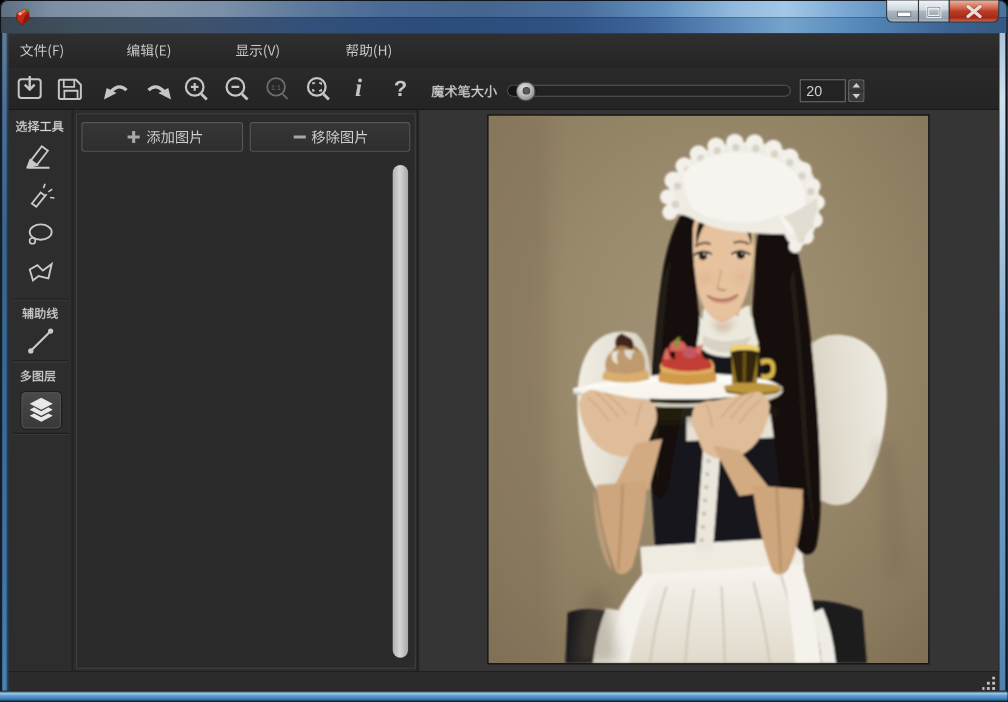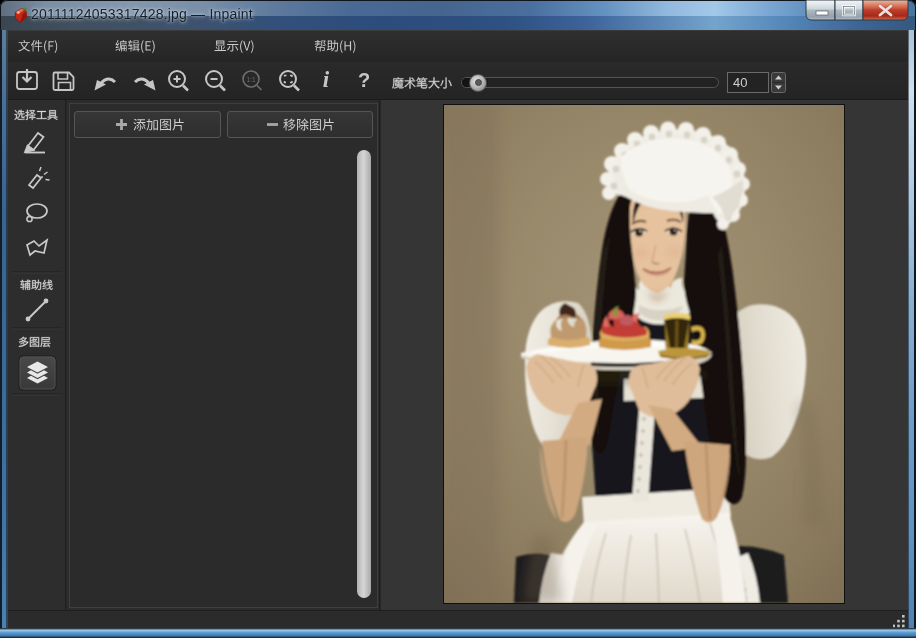--- a/index.html
+++ b/index.html
@@ -19,21 +19,20 @@
 <div class="abs" style="left:908px;top:30px;width:1px;height:598px;background:rgba(15,20,26,.5)"></div>
 <div class="abs" style="left:0;top:628px;width:916px;height:10px;background:linear-gradient(180deg,#0e141a 0%,#9ec9e8 22%,#5e9ed2 45%,#3f7cb4 75%,#16222c 100%);"></div>
 <div class="abs" style="left:8px;top:30px;width:900px;height:598px;background:#272727"></div>
 <svg class="abs" style="left:12px;top:6px" width="18" height="19" viewBox="0 0 18 19">
 <path d="M3.5 6 L10 2.5 L14 5 L14.5 11 L8 16.5 L3 12 Z" fill="#c02818" stroke="#7a1208" stroke-width="0.8"></path>
 <path d="M3.5 6 L10 2.5 L12 4 L6 8.5 Z" fill="#e86a50"></path>
 <path d="M8 16.5 L14.5 11 L14 5.5 L10.5 8.5 Z" fill="#96150a"></path>
 <path d="M10.5 2.8 L13 1.2 L15.5 3.2 L13.8 4.8 Z" fill="#4e8c28"></path>
 <circle cx="6.4" cy="6.4" r="1.1" fill="#f8d0c0" opacity="0.9"></circle>
 </svg>
-<div class="abs" style="left:31px;top:6px;font-size:14px;color:#141e28;letter-spacing:0.2px;text-shadow:0 0 4px rgba(235,245,255,.8),0 0 2px rgba(235,245,255,.55)">20111124053317428.jpg — Inpaint</div>
 <svg class="abs" style="left:805px;top:0" width="104" height="21" viewBox="0 0 104 21">
 <defs>
 <linearGradient id="cbtn" x1="0" y1="0" x2="0" y2="1">
  <stop offset="0" stop-color="#f4f7f9"></stop>
           <stop offset="0.45" stop-color="#cdd6dd"></stop>
  <stop offset="0.5" stop-color="#aeb9c2"></stop>
           <stop offset="0.85" stop-color="#95a1ab"></stop>
  <stop offset="1" stop-color="#b7c2ca"></stop>
         </linearGradient>
 <linearGradient id="cbtnr" x1="0" y1="0" x2="0" y2="1">
@@ -97,21 +96,21 @@
 <text x="318" y="25" font-size="23" fill="#c6c6c6" font-family="Liberation Serif" font-style="italic" font-weight="bold" text-anchor="middle">i</text>
 <text x="356" y="25" font-size="20" fill="#c6c6c6" font-family="Liberation Sans" font-weight="bold" text-anchor="middle">?</text>
 </svg>
 <svg class="abs" style="left:392px;top:62px" width="70" height="38" viewBox="0 0 70 38">
       <path transform="translate(0,25.5)" d="M6.7 -1.5V-0.1C6.7 0.6 7.0 0.8 8.2 0.8C8.4 0.8 10.2 0.8 10.4 0.8C11.3 0.8 11.5 0.5 11.6 -0.5C11.4 -0.5 11.1 -0.6 10.9 -0.7C10.9 0.1 10.8 0.2 10.3 0.2C10.0 0.2 8.5 0.2 8.2 0.2C7.6 0.2 7.5 0.1 7.5 -0.1V-1.5ZM4.4 -8.2V-7.6H2.7V-6.9H4.1C3.7 -6.4 3.0 -6.0 2.4 -5.7C2.5 -5.6 2.7 -5.4 2.8 -5.2C3.4 -5.5 4.0 -5.9 4.4 -6.4V-5.2H5.1V-6.5C5.6 -6.3 6.1 -5.9 6.3 -5.7L6.8 -6.2C6.6 -6.3 5.8 -6.7 5.3 -6.9H6.8V-7.6H5.1V-8.2ZM8.7 -8.2V-7.6H7.1V-6.9H8.4C8.0 -6.5 7.3 -6.0 6.7 -5.8C6.9 -5.7 7.0 -5.5 7.2 -5.3C7.7 -5.5 8.3 -6.0 8.7 -6.5V-5.2H9.4V-6.5C9.9 -6.0 10.5 -5.5 11.1 -5.2C11.2 -5.4 11.4 -5.6 11.5 -5.7C11.0 -6.0 10.3 -6.5 9.8 -6.9H11.3V-7.6H9.4V-8.2ZM4.0 -3.0H6.2C6.1 -2.7 6.1 -2.5 6.0 -2.3H4.0ZM7.1 -3.0H9.7V-2.3H6.9C7.0 -2.5 7.0 -2.7 7.1 -3.0ZM4.0 -4.2H6.4L6.3 -3.5H4.0ZM7.2 -4.2H9.7V-3.5H7.2ZM6.1 -5.5C6.0 -5.3 5.9 -5.0 5.7 -4.8H3.2V-1.7H5.7C5.1 -0.7 4.1 -0.1 2.0 0.3C2.2 0.5 2.4 0.8 2.5 1.0C4.9 0.5 6.1 -0.4 6.7 -1.7H10.5V-4.8H6.6C6.7 -4.9 6.9 -5.1 7.0 -5.3ZM8.1 -0.0C8.2 -0.1 8.5 -0.2 10.0 -0.4L10.2 -0.0L10.6 -0.2C10.5 -0.5 10.2 -1.0 9.9 -1.3L9.5 -1.2L9.8 -0.8L8.7 -0.7C9.0 -0.9 9.2 -1.2 9.3 -1.5L8.8 -1.7C8.7 -1.2 8.3 -0.8 8.2 -0.7C8.1 -0.6 8.0 -0.6 7.9 -0.5C7.9 -0.4 8.0 -0.1 8.1 -0.0ZM5.7 -9.9C5.8 -9.7 5.9 -9.4 6.0 -9.1H1.4V-5.4C1.4 -3.6 1.3 -1.2 0.3 0.5C0.5 0.6 0.9 0.8 1.0 1.0C2.1 -0.8 2.2 -3.5 2.2 -5.4V-8.4H11.4V-9.1H7.0C6.9 -9.4 6.7 -9.8 6.6 -10.1Z M19.3 -9.3C20.0 -8.8 21.0 -8.0 21.4 -7.5L22.1 -8.2C21.6 -8.6 20.7 -9.4 19.9 -9.9ZM17.5 -10.1V-7.0H12.8V-6.2H17.3C16.2 -4.1 14.3 -2.2 12.4 -1.2C12.6 -1.0 12.9 -0.7 13.1 -0.4C14.7 -1.4 16.4 -3.0 17.5 -4.9V1.0H18.5V-5.2C19.7 -3.4 21.4 -1.6 22.8 -0.5C23.0 -0.8 23.3 -1.1 23.5 -1.3C21.9 -2.3 20.0 -4.3 18.9 -6.2H23.1V-7.0H18.5V-10.1Z M24.7 -1.9 24.8 -1.1 29.1 -1.5V-0.5C29.1 0.6 29.5 0.9 30.8 0.9C31.1 0.9 33.3 0.9 33.6 0.9C34.7 0.9 35.0 0.5 35.1 -0.9C34.9 -1.0 34.5 -1.1 34.3 -1.3C34.2 -0.2 34.1 0.0 33.5 0.0C33.1 0.0 31.2 0.0 30.9 0.0C30.1 0.0 30.0 -0.1 30.0 -0.5V-1.6L35.3 -2.0L35.2 -2.8L30.0 -2.4V-3.6L34.2 -4.0L34.2 -4.7L30.0 -4.4V-5.5C31.6 -5.6 33.0 -5.9 34.2 -6.1L33.7 -6.9C31.8 -6.4 28.4 -6.0 25.5 -5.9C25.6 -5.7 25.7 -5.3 25.7 -5.1C26.8 -5.2 28.0 -5.3 29.1 -5.4V-4.3L25.3 -4.0L25.4 -3.2L29.1 -3.5V-2.3ZM26.2 -10.1C25.8 -8.9 25.2 -7.7 24.4 -6.9C24.6 -6.8 25.0 -6.6 25.2 -6.5C25.6 -6.9 26.0 -7.5 26.3 -8.2H26.9C27.3 -7.6 27.6 -6.9 27.7 -6.5L28.5 -6.8C28.4 -7.2 28.1 -7.7 27.9 -8.2H29.7V-8.9H26.7C26.8 -9.3 27.0 -9.6 27.1 -9.9ZM30.9 -10.1C30.6 -9.0 29.9 -7.8 29.1 -7.1C29.4 -7.0 29.7 -6.7 29.9 -6.6C30.3 -7.0 30.7 -7.6 31.1 -8.2H31.9C32.2 -7.7 32.5 -7.2 32.6 -6.8L33.4 -7.1C33.3 -7.4 33.1 -7.8 32.8 -8.2H35.2V-8.9H31.4C31.6 -9.3 31.7 -9.6 31.8 -9.9Z M41.5 -10.1C41.5 -9.1 41.5 -7.9 41.4 -6.6H36.7V-5.7H41.2C40.7 -3.4 39.5 -1.1 36.5 0.2C36.8 0.4 37.1 0.7 37.2 0.9C40.1 -0.4 41.4 -2.7 42.0 -5.0C42.9 -2.3 44.5 -0.2 46.8 0.9C47.0 0.7 47.3 0.3 47.5 0.1C45.2 -0.9 43.6 -3.1 42.8 -5.7H47.3V-6.6H42.3C42.5 -7.9 42.5 -9.1 42.5 -10.1Z M53.6 -9.9V-0.3C53.6 -0.0 53.5 0.0 53.2 0.0C53.0 0.0 52.1 0.1 51.2 0.0C51.4 0.3 51.6 0.7 51.6 1.0C52.7 1.0 53.5 0.9 53.9 0.8C54.4 0.6 54.5 0.4 54.5 -0.3V-9.9ZM56.5 -6.9C57.5 -5.1 58.5 -2.9 58.7 -1.5L59.7 -1.8C59.4 -3.3 58.4 -5.5 57.3 -7.2ZM50.4 -7.1C50.1 -5.5 49.5 -3.4 48.4 -2.1C48.6 -2.0 49.0 -1.8 49.2 -1.7C50.3 -3.0 51.0 -5.2 51.4 -6.9Z" fill="#d2d2d2" stroke="#d2d2d2" stroke-width="0.35"></path>
     </svg>
 <div class="abs" style="left:461px;top:77px;width:258px;height:11px;border:1px solid #555;border-radius:6px;background:#222"></div>
 <div class="abs" style="left:462px;top:78px;width:26px;height:9px;border-radius:5px;background:#141414"></div>
 <div class="abs" style="left:469px;top:73.5px;width:18px;height:18px;border-radius:50%;background:radial-gradient(circle at 42% 38%,#e8e8e8,#b9b9b9 45%,#8f8f8f 75%,#777);border:1px solid #555"></div>
 <div class="abs" style="left:474.5px;top:79px;width:7px;height:7px;border-radius:50%;background:#5a5a5a;border:1px solid #444"></div>
-<div class="abs" style="left:727px;top:72px;width:42px;height:21px;border:1px solid #6a6a6a;background:#232323;color:#cfcfcf;font-size:13px;line-height:20px;padding-left:5px">40</div>
+<div class="abs" style="left:727px;top:72px;width:42px;height:21px;border:1px solid #6a6a6a;background:#232323;color:#cfcfcf;font-size:13px;line-height:20px;padding-left:5px">20</div>
 <svg class="abs" style="left:771px;top:72px" width="15" height="21" viewBox="0 0 15 21">
 <rect x="0.5" y="0.5" width="14" height="20" rx="2" fill="#3a3a3a" stroke="#6a6a6a"></rect>
 <path d="M7.5 3.5 L11 7.5 H4 Z" fill="#cfcfcf"></path>
 <path d="M7.5 17.5 L11 13.5 H4 Z" fill="#cfcfcf"></path>
 <path d="M1 10.5 H14" stroke="#2a2a2a"></path>
 </svg>
 <div class="abs" style="left:8px;top:100px;width:58px;height:510px;background:#2d2d2d;border-right:1px solid #202020"></div>
 <svg class="abs" style="left:8px;top:100px" width="58" height="510" viewBox="0 0 58 510">
 <path transform="translate(6,19)" d="M0.7 -8.4C1.3 -7.9 2.1 -7.1 2.4 -6.6L3.1 -7.1C2.7 -7.6 1.9 -8.4 1.3 -8.9ZM4.9 -8.9C4.6 -7.9 4.2 -7.0 3.6 -6.3C3.8 -6.2 4.1 -6.0 4.3 -5.9C4.5 -6.2 4.8 -6.6 5.0 -7.0H6.6V-5.4H3.5V-4.7H5.5C5.3 -3.2 4.9 -2.2 3.2 -1.6C3.4 -1.4 3.6 -1.1 3.7 -0.9C5.6 -1.6 6.1 -2.9 6.3 -4.7H7.5V-2.1C7.5 -1.3 7.7 -1.0 8.5 -1.0C8.6 -1.0 9.4 -1.0 9.6 -1.0C10.3 -1.0 10.5 -1.4 10.5 -2.8C10.3 -2.8 10.0 -2.9 9.8 -3.1C9.8 -1.9 9.7 -1.8 9.5 -1.8C9.3 -1.8 8.7 -1.8 8.6 -1.8C8.3 -1.8 8.3 -1.8 8.3 -2.1V-4.7H10.5V-5.4H7.5V-7.0H10.0V-7.7H7.5V-9.2H6.6V-7.7H5.3C5.5 -8.0 5.6 -8.4 5.7 -8.7ZM2.8 -5.0H0.6V-4.2H2.0V-0.9C1.5 -0.7 1.0 -0.3 0.5 0.2L1.0 0.9C1.7 0.2 2.3 -0.4 2.7 -0.4C2.9 -0.4 3.3 -0.1 3.7 0.2C4.4 0.6 5.3 0.7 6.6 0.7C7.7 0.7 9.5 0.7 10.4 0.6C10.4 0.4 10.5 -0.0 10.6 -0.2C9.5 -0.1 7.9 -0.0 6.6 -0.0C5.4 -0.0 4.5 -0.1 3.8 -0.5C3.3 -0.8 3.1 -1.1 2.8 -1.1Z M12.9 -9.2V-7.0H11.5V-6.3H12.9V-3.9C12.4 -3.7 11.8 -3.6 11.4 -3.5L11.6 -2.7L12.9 -3.1V-0.1C12.9 0.0 12.9 0.1 12.8 0.1C12.6 0.1 12.2 0.1 11.7 0.1C11.8 0.3 11.9 0.6 12.0 0.8C12.7 0.8 13.1 0.8 13.4 0.7C13.7 0.5 13.8 0.3 13.8 -0.1V-3.4L15.0 -3.8L14.9 -4.5L13.8 -4.2V-6.3H15.1V-7.0H13.8V-9.2ZM19.8 -7.9C19.4 -7.3 18.9 -6.8 18.3 -6.4C17.7 -6.8 17.2 -7.3 16.9 -7.9ZM15.4 -8.7V-7.9H16.1C16.5 -7.2 17.0 -6.5 17.6 -6.0C16.8 -5.5 15.8 -5.1 14.9 -4.9C15.0 -4.7 15.2 -4.4 15.3 -4.2C16.3 -4.5 17.3 -4.9 18.3 -5.5C19.1 -4.9 20.1 -4.5 21.2 -4.2C21.3 -4.4 21.5 -4.7 21.7 -4.9C20.7 -5.1 19.7 -5.5 18.9 -6.0C19.8 -6.6 20.5 -7.4 21.0 -8.4L20.5 -8.7L20.4 -8.7ZM17.8 -4.5V-3.6H15.6V-2.8H17.8V-1.7H15.0V-0.9H17.8V0.9H18.6V-0.9H21.5V-1.7H18.6V-2.8H20.7V-3.6H18.6V-4.5Z M22.6 -0.8V0.0H32.5V-0.8H27.9V-7.1H31.9V-8.0H23.1V-7.1H27.0V-0.8Z M39.7 -0.9C40.9 -0.4 42.2 0.4 42.9 0.9L43.6 0.3C42.8 -0.2 41.4 -0.9 40.2 -1.5ZM36.6 -1.5C35.9 -0.9 34.6 -0.1 33.4 0.3C33.6 0.4 33.9 0.7 34.0 0.9C35.2 0.4 36.5 -0.3 37.4 -1.0ZM35.3 -8.7V-2.3H33.6V-1.6H43.5V-2.3H41.8V-8.7ZM36.1 -2.3V-3.3H41.0V-2.3ZM36.1 -6.4H41.0V-5.5H36.1ZM36.1 -7.1V-8.0H41.0V-7.1ZM36.1 -4.9H41.0V-3.9H36.1Z" fill="#d8d8d8" stroke="#d8d8d8" stroke-width="0.3"></path>
 <g stroke="#c9c9c9" fill="none" stroke-width="1.7">

